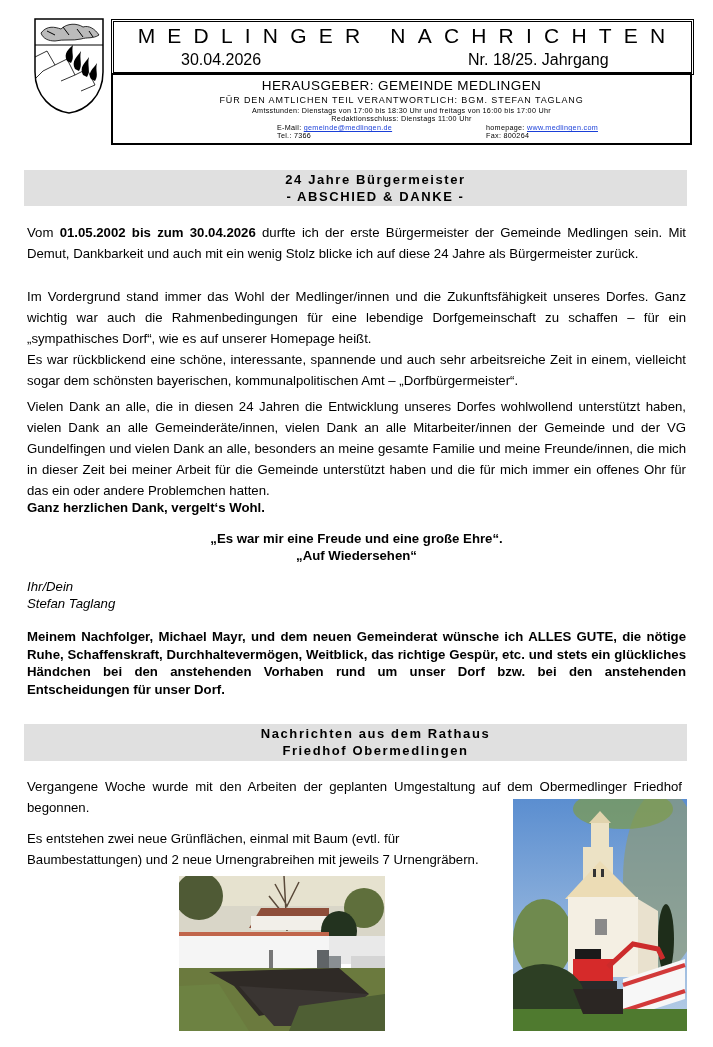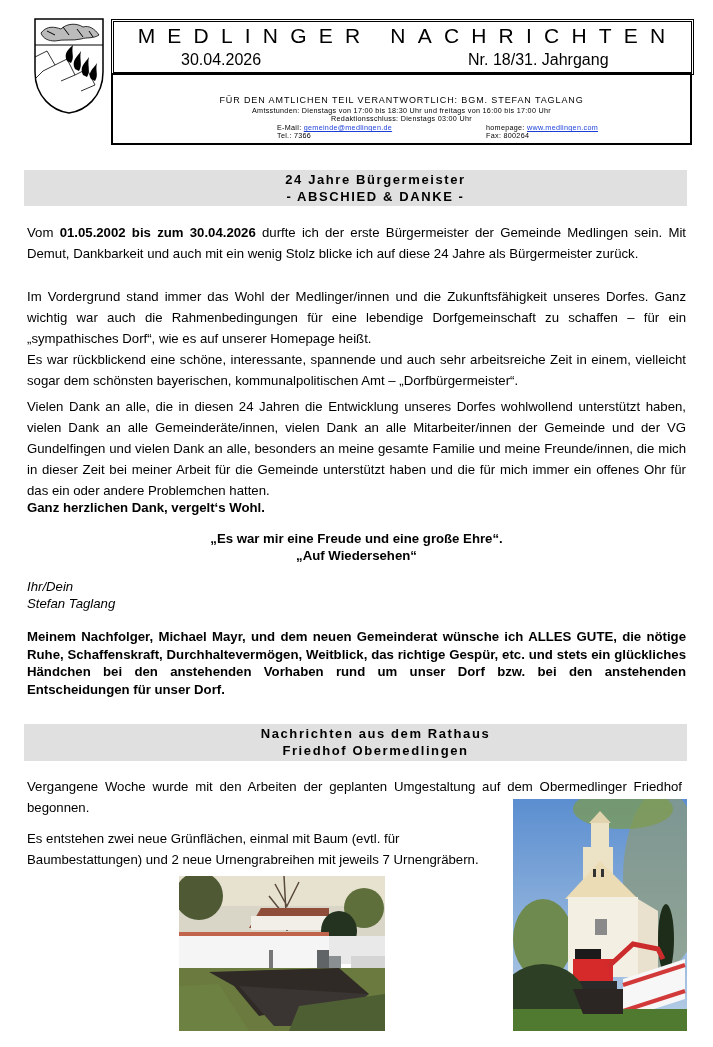--- a/index.html
+++ b/index.html
@@ -84,27 +84,28 @@
     <path d="M34 44 C30 36 36 32 40 28 C38 36 42 40 38 46 Z" fill="#000"></path>
     <path d="M42 52 C38 44 44 40 48 34 C46 42 50 48 46 54 Z" fill="#000"></path>
     <path d="M50 58 C46 50 52 46 56 40 C54 48 58 54 54 60 Z" fill="#000"></path>
     <path d="M58 62 C54 56 60 52 64 46 C62 54 66 58 62 64 Z" fill="#000"></path>
   </svg>
 </div>
 
 <div id="mast-top" class="abs">
   <div id="mast-title">MEDLINGER NACHRICHTEN</div>
   <div id="mast-date">30.04.2026</div>
-  <div id="mast-issue">Nr. 18/31. Jahrgang</div>
+  <div id="mast-issue">Nr. 18/25. Jahrgang</div>
 </div>
 
 <div id="mast-bottom" class="abs">
+  <div id="pub">HERAUSGEBER: GEMEINDE MEDLINGEN</div>
   <div id="resp">FÜR DEN AMTLICHEN TEIL VERANTWORTLICH: BGM. STEFAN TAGLANG</div>
   <div id="hours">Amtsstunden: Dienstags von 17:00 bis 18:30 Uhr und freitags von 16:00 bis 17:00 Uhr</div>
-  <div id="deadline">Redaktionsschluss: Dienstags 03:00 Uhr</div>
+  <div id="deadline">Redaktionsschluss: Dienstags 11:00 Uhr</div>
   <div id="email" class="contact">
     <span>E-Mail: </span><a>gemeinde@medlingen.de</a>
   </div>
   <div id="tel" class="contact">Tel.: 7366</div>
   <div id="homepage" class="contact">
     <span>homepage: </span><a>www.medlingen.com</a>
   </div>
   <div id="fax" class="contact">Fax: 800264</div>
 </div>
 

